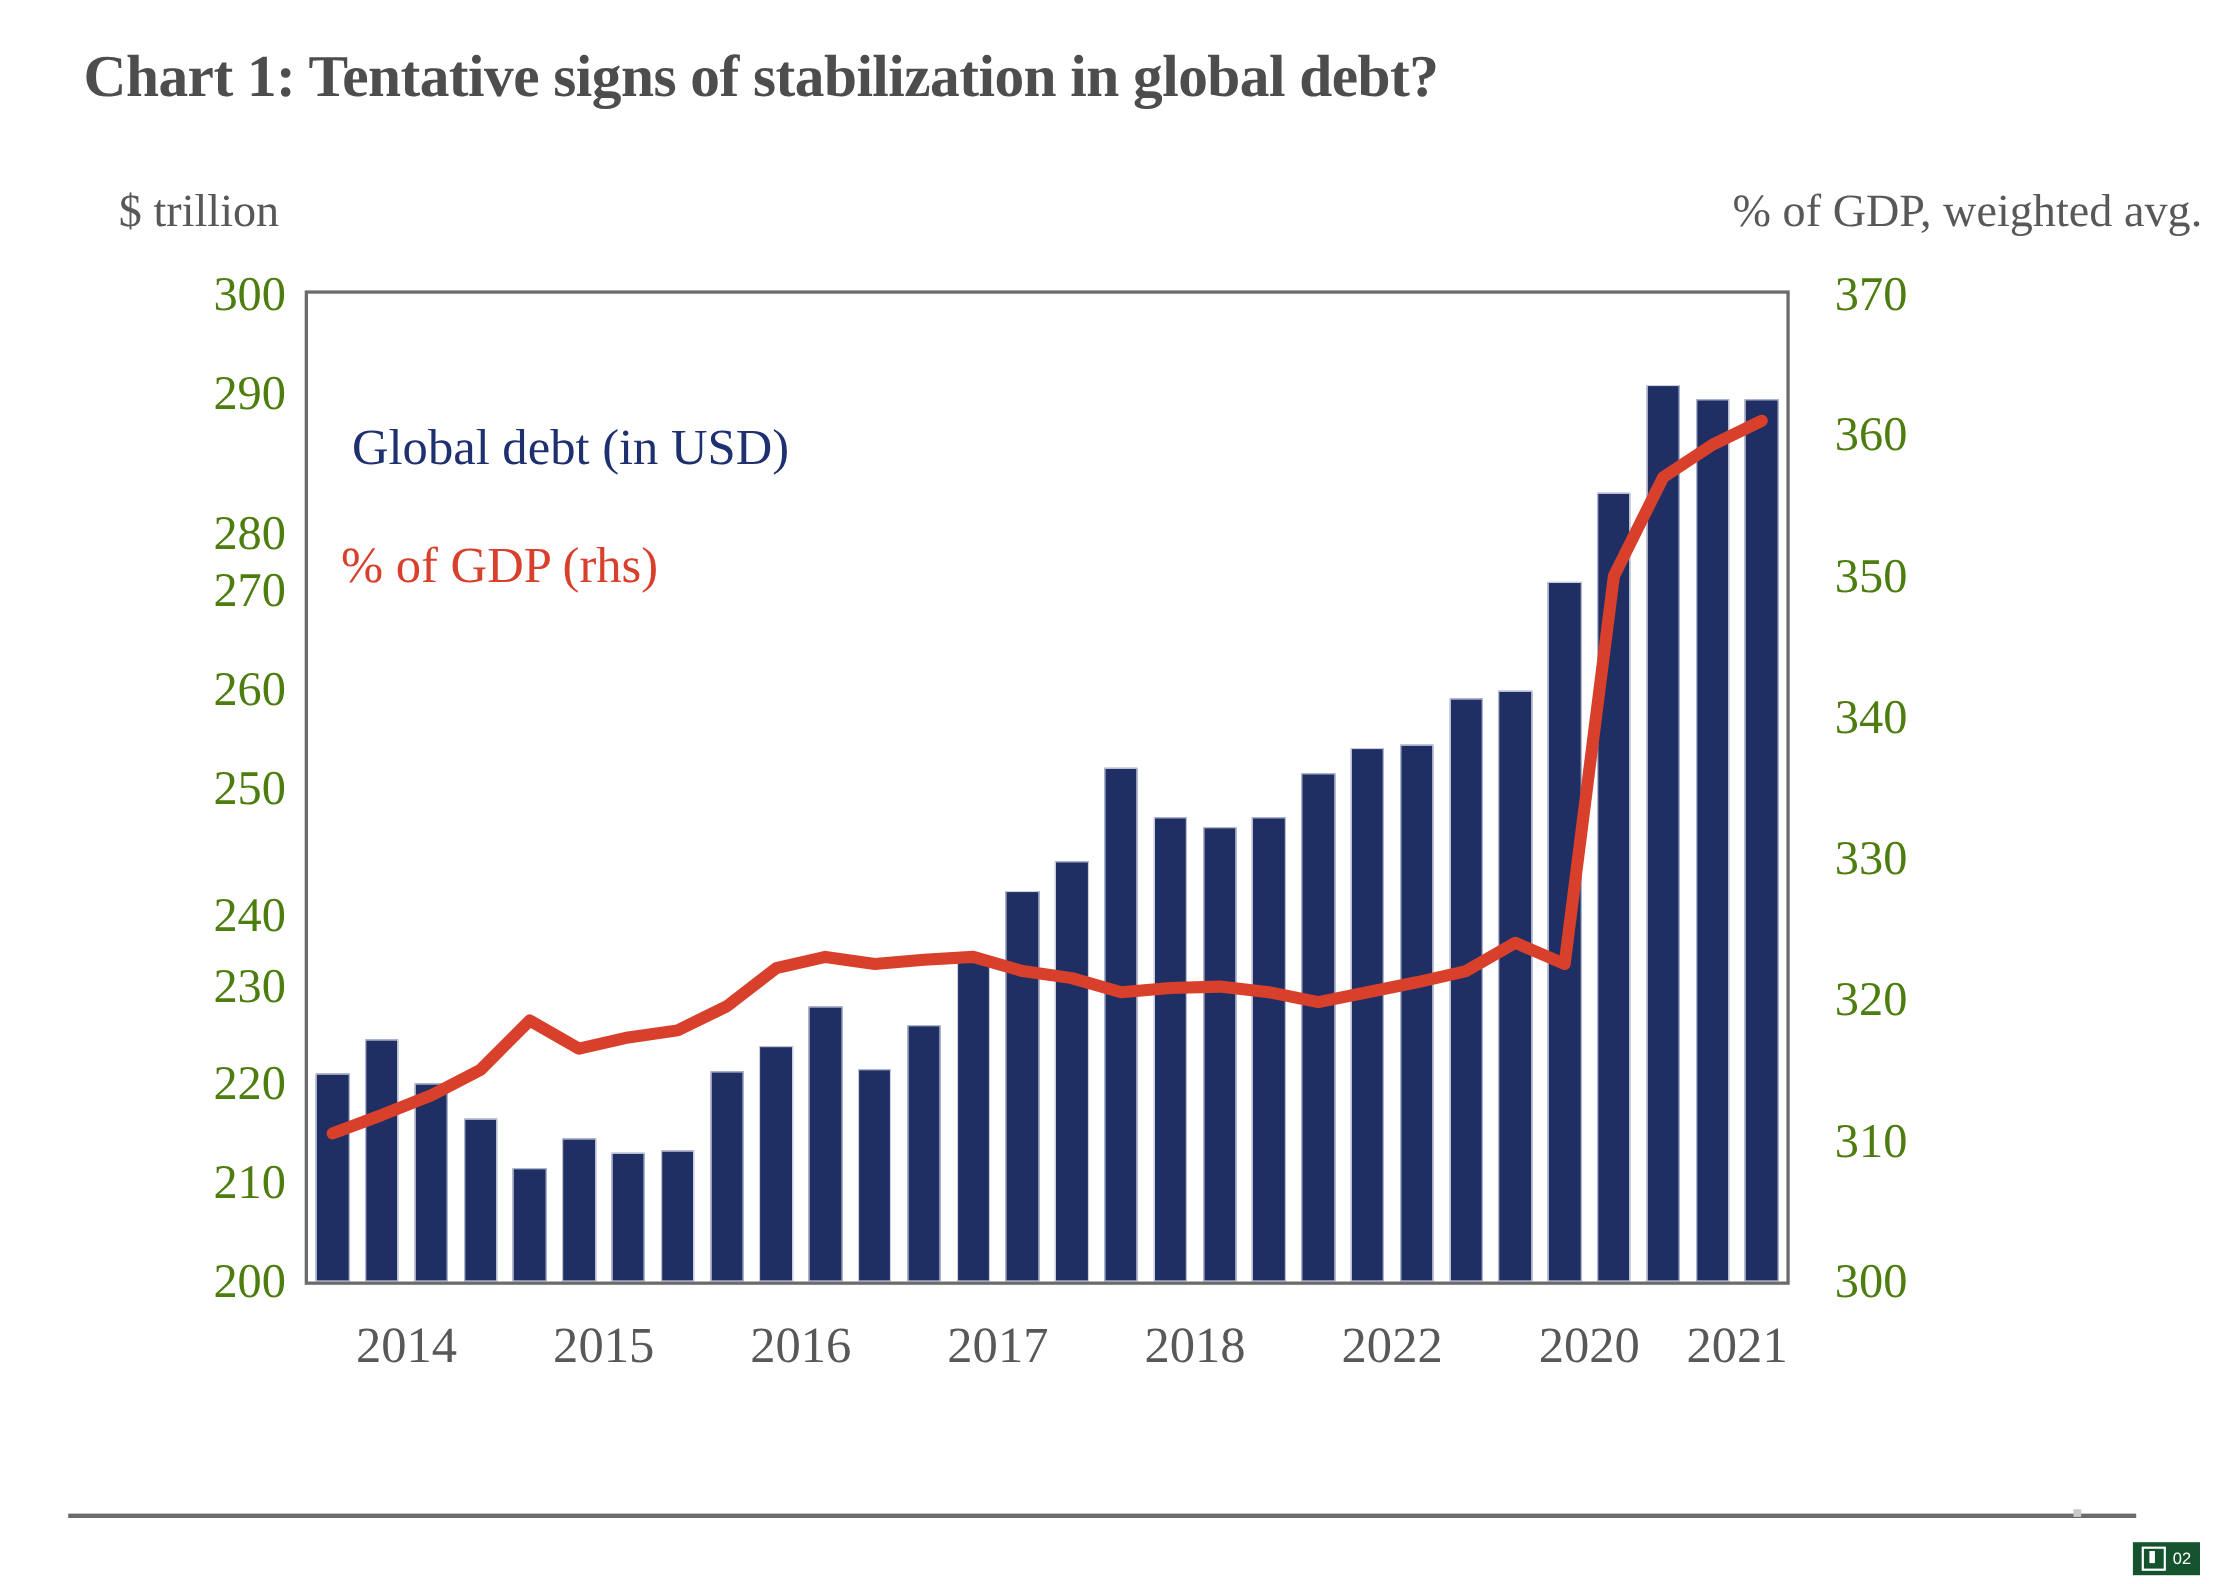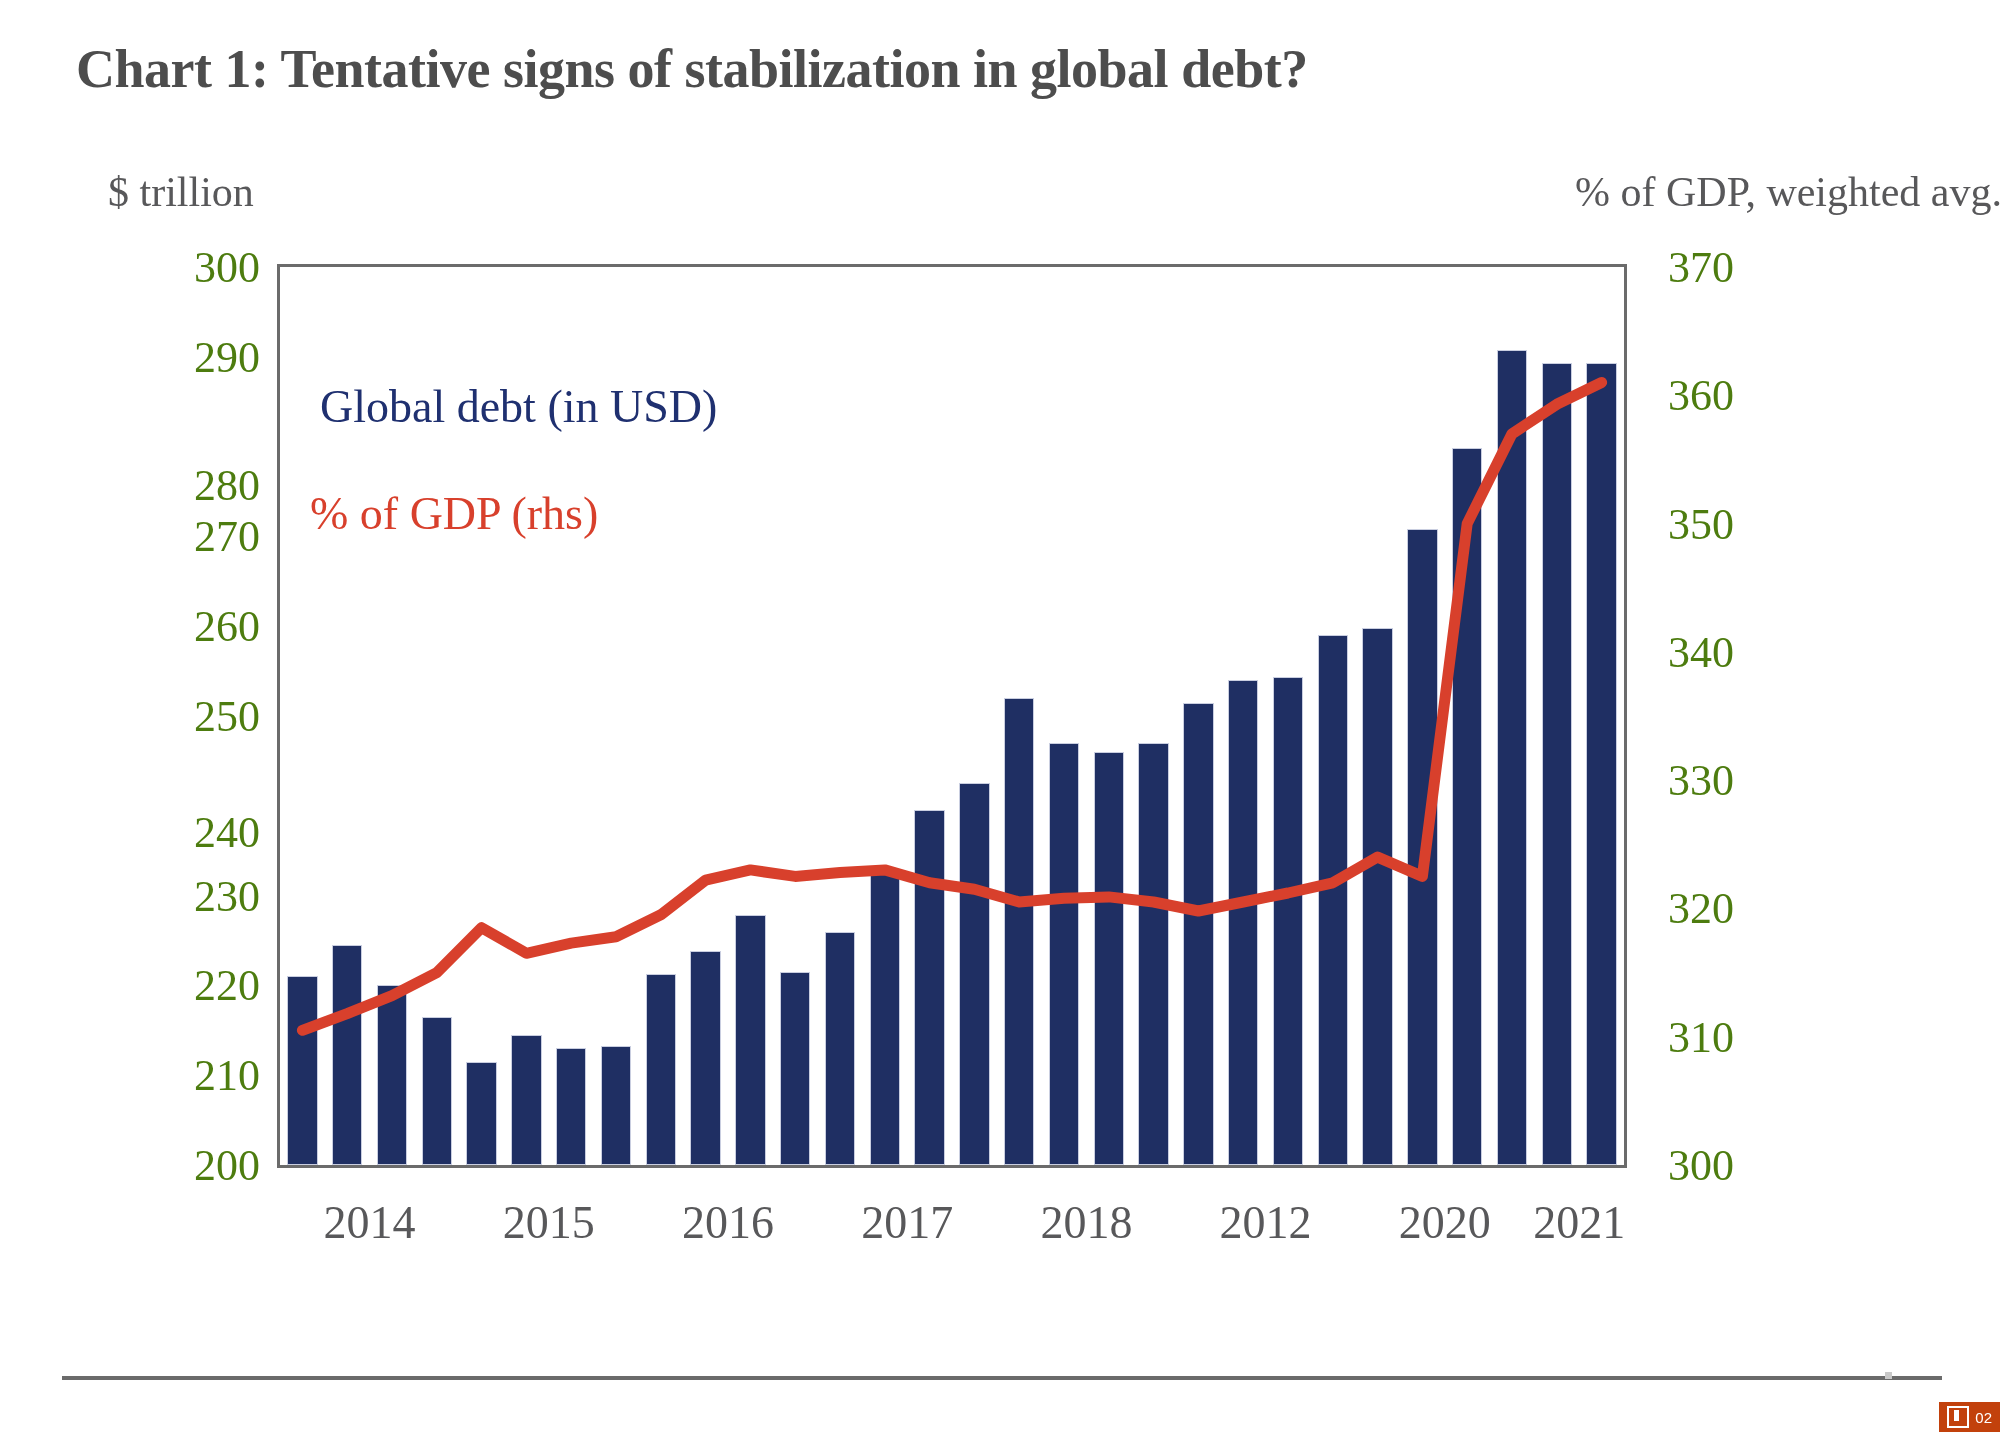--- a/index.html
+++ b/index.html
@@ -66,21 +66,21 @@
   .source{
     position:absolute;left:76px;top:1310px;
     font-size:46px;font-style:italic;color:#4d4d4d;
     font-family:"Liberation Serif", serif;white-space:nowrap;
   }
   .rule{
     position:absolute;left:62px;top:1376px;width:1880px;height:4px;background:#6b6b6b;
   }
   .watermark{
     position:absolute;right:12px;bottom:8px;
-    background:#c2410c;color:#ffffff;
+    background:#14532d;color:#ffffff;
     display:flex;align-items:center;gap:6px;
     padding:4px 8px;font-size:15px;
     font-family:"Liberation Sans", sans-serif;
   }
   .wm-glyph{
     width:18px;height:18px;border:2px solid #ffffff;
     display:inline-block;position:relative;
   }
   .wm-glyph:before{
     content:"";position:absolute;left:5px;top:2px;width:5px;height:11px;background:#ffffff;
@@ -119,21 +119,21 @@
       <div class="ytick right" style="top: 523.571px;">350</div>
       <div class="ytick right" style="top: 395.286px;">360</div>
       <div class="ytick right" style="top: 267px;">370</div>
     </div>
   <div id="xticks">
       <div class="xtick" style="left: 369.6px;">2014</div>
       <div class="xtick" style="left: 548.8px;">2015</div>
       <div class="xtick" style="left: 728px;">2016</div>
       <div class="xtick" style="left: 907.2px;">2017</div>
       <div class="xtick" style="left: 1086.4px;">2018</div>
-      <div class="xtick" style="left: 1265.6px;">2012</div>
+      <div class="xtick" style="left: 1265.6px;">2022</div>
       <div class="xtick" style="left: 1444.8px;">2020</div>
       <div class="xtick" style="left: 1579.2px;">2021</div>
     </div>
 
   <div class="plot">
     <div class="plot-inner">
       <div class="bars" id="bars">
           <div class="bar" style="left: 7.168px; width: 30.464px; height: 188.58px; background: rgb(31, 47, 99);"></div>
           <div class="bar" style="left: 51.968px; width: 30.464px; height: 220.01px; background: rgb(31, 47, 99);"></div>
           <div class="bar" style="left: 96.768px; width: 30.464px; height: 179.6px; background: rgb(31, 47, 99);"></div>

